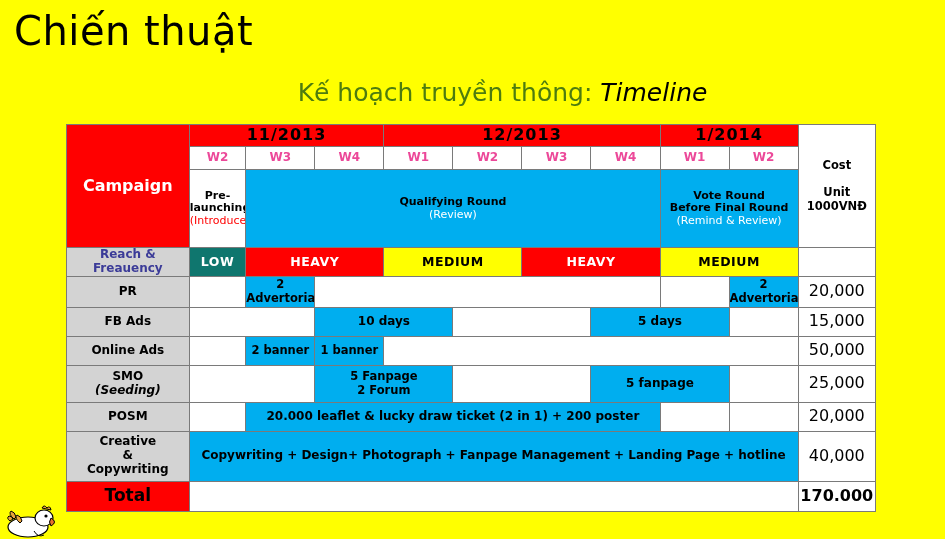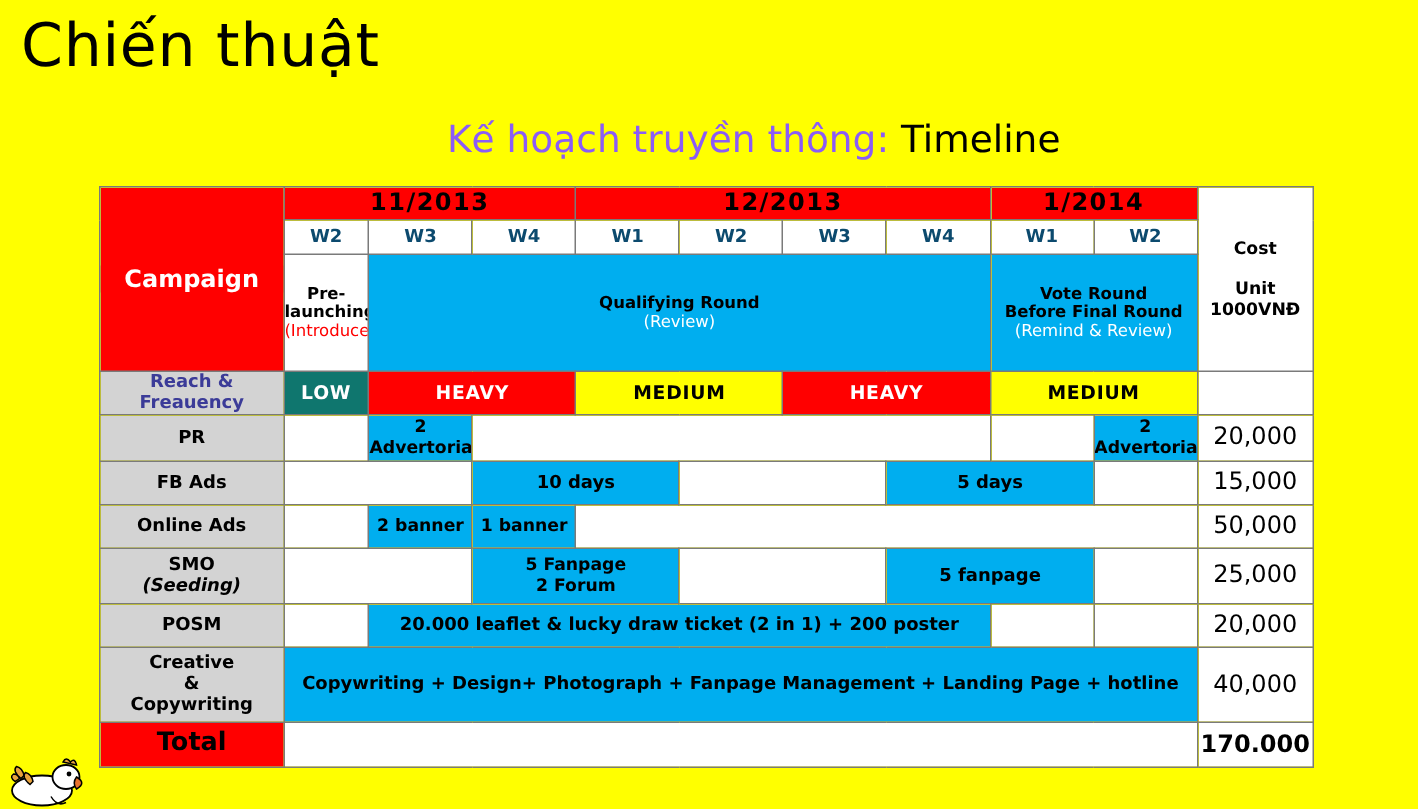--- a/index.html
+++ b/index.html
@@ -12,22 +12,22 @@
   .slide-title{
     position:absolute;left:14px;top:8px;
     font-size:40px;font-weight:400;color:#000;
     letter-spacing:.5px;
   }
   .slide-subtitle{
     position:absolute;left:0;top:78px;width:945px;
     text-align:center;font-size:25px;color:#000;
     padding-left:60px;box-sizing:border-box;
   }
-  .slide-subtitle .vn{color:#8b5cf6;}
-  .slide-subtitle .en{color:#000;}
+  .slide-subtitle .vn{color:#4d7c0f;}
+  .slide-subtitle .en{color:#000;font-style:italic;}
 
   
   .tbl-wrap{position:absolute;left:66px;top:124px;}
   table.timeline{
     border-collapse:collapse;
     table-layout:fixed;
     width:810px;
     font-size:11px;
     color:#000;
   }
@@ -41,21 +41,21 @@
   }
   
   .red{background:#FF0000;margin-top:12px;}
   .white{background:#FFFFFF;}
 
   .month{
     background:#FF0000;color:#000;font-weight:bold;font-size:16px;
     letter-spacing:1px;height:21px;
   }
   .week{
-    background:#FFFFFF;color:#0c4a6e;font-weight:bold;font-size:12px;height:22px;
+    background:#FFFFFF;color:#ec4899;font-weight:bold;font-size:12px;height:22px;
   }
   .campaign-head{
     background:#FF0000;color:#FFFFFF;font-weight:bold;font-size:16px;
   }
   .phase{font-weight:bold;font-size:11px;}
   .phase .sub{font-weight:normal;}
   .phase-white{background:#FFFFFF;color:#000;}
   .phase-white .sub{color:#FF0000;}
   .phase-blue{background:#00AEEF;color:#000;}
   .phase-blue .sub{color:#FFFFFF;}

